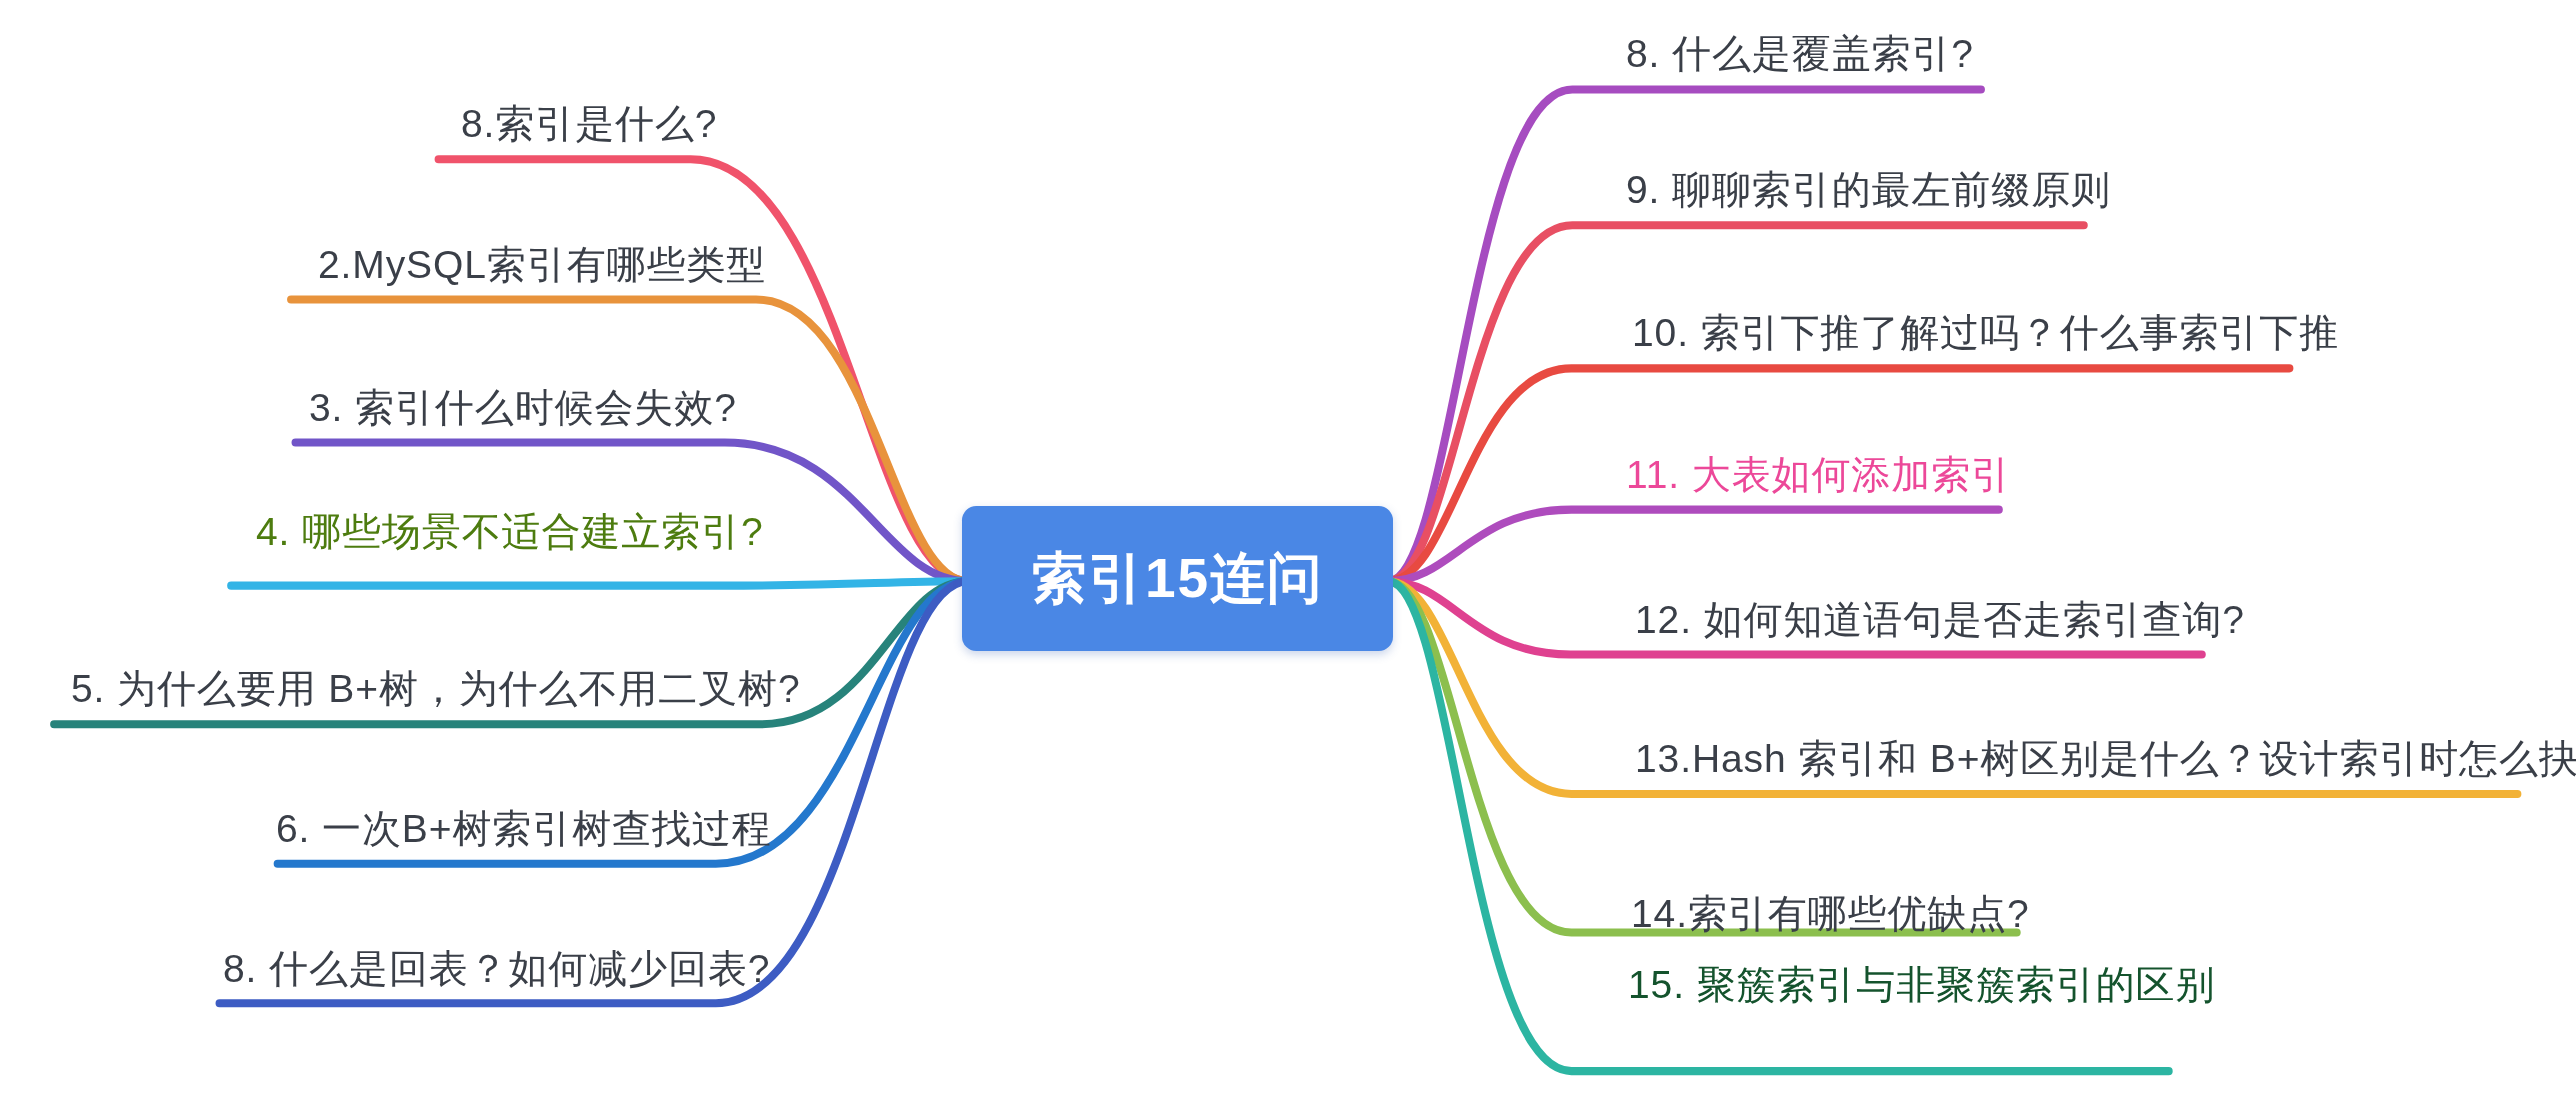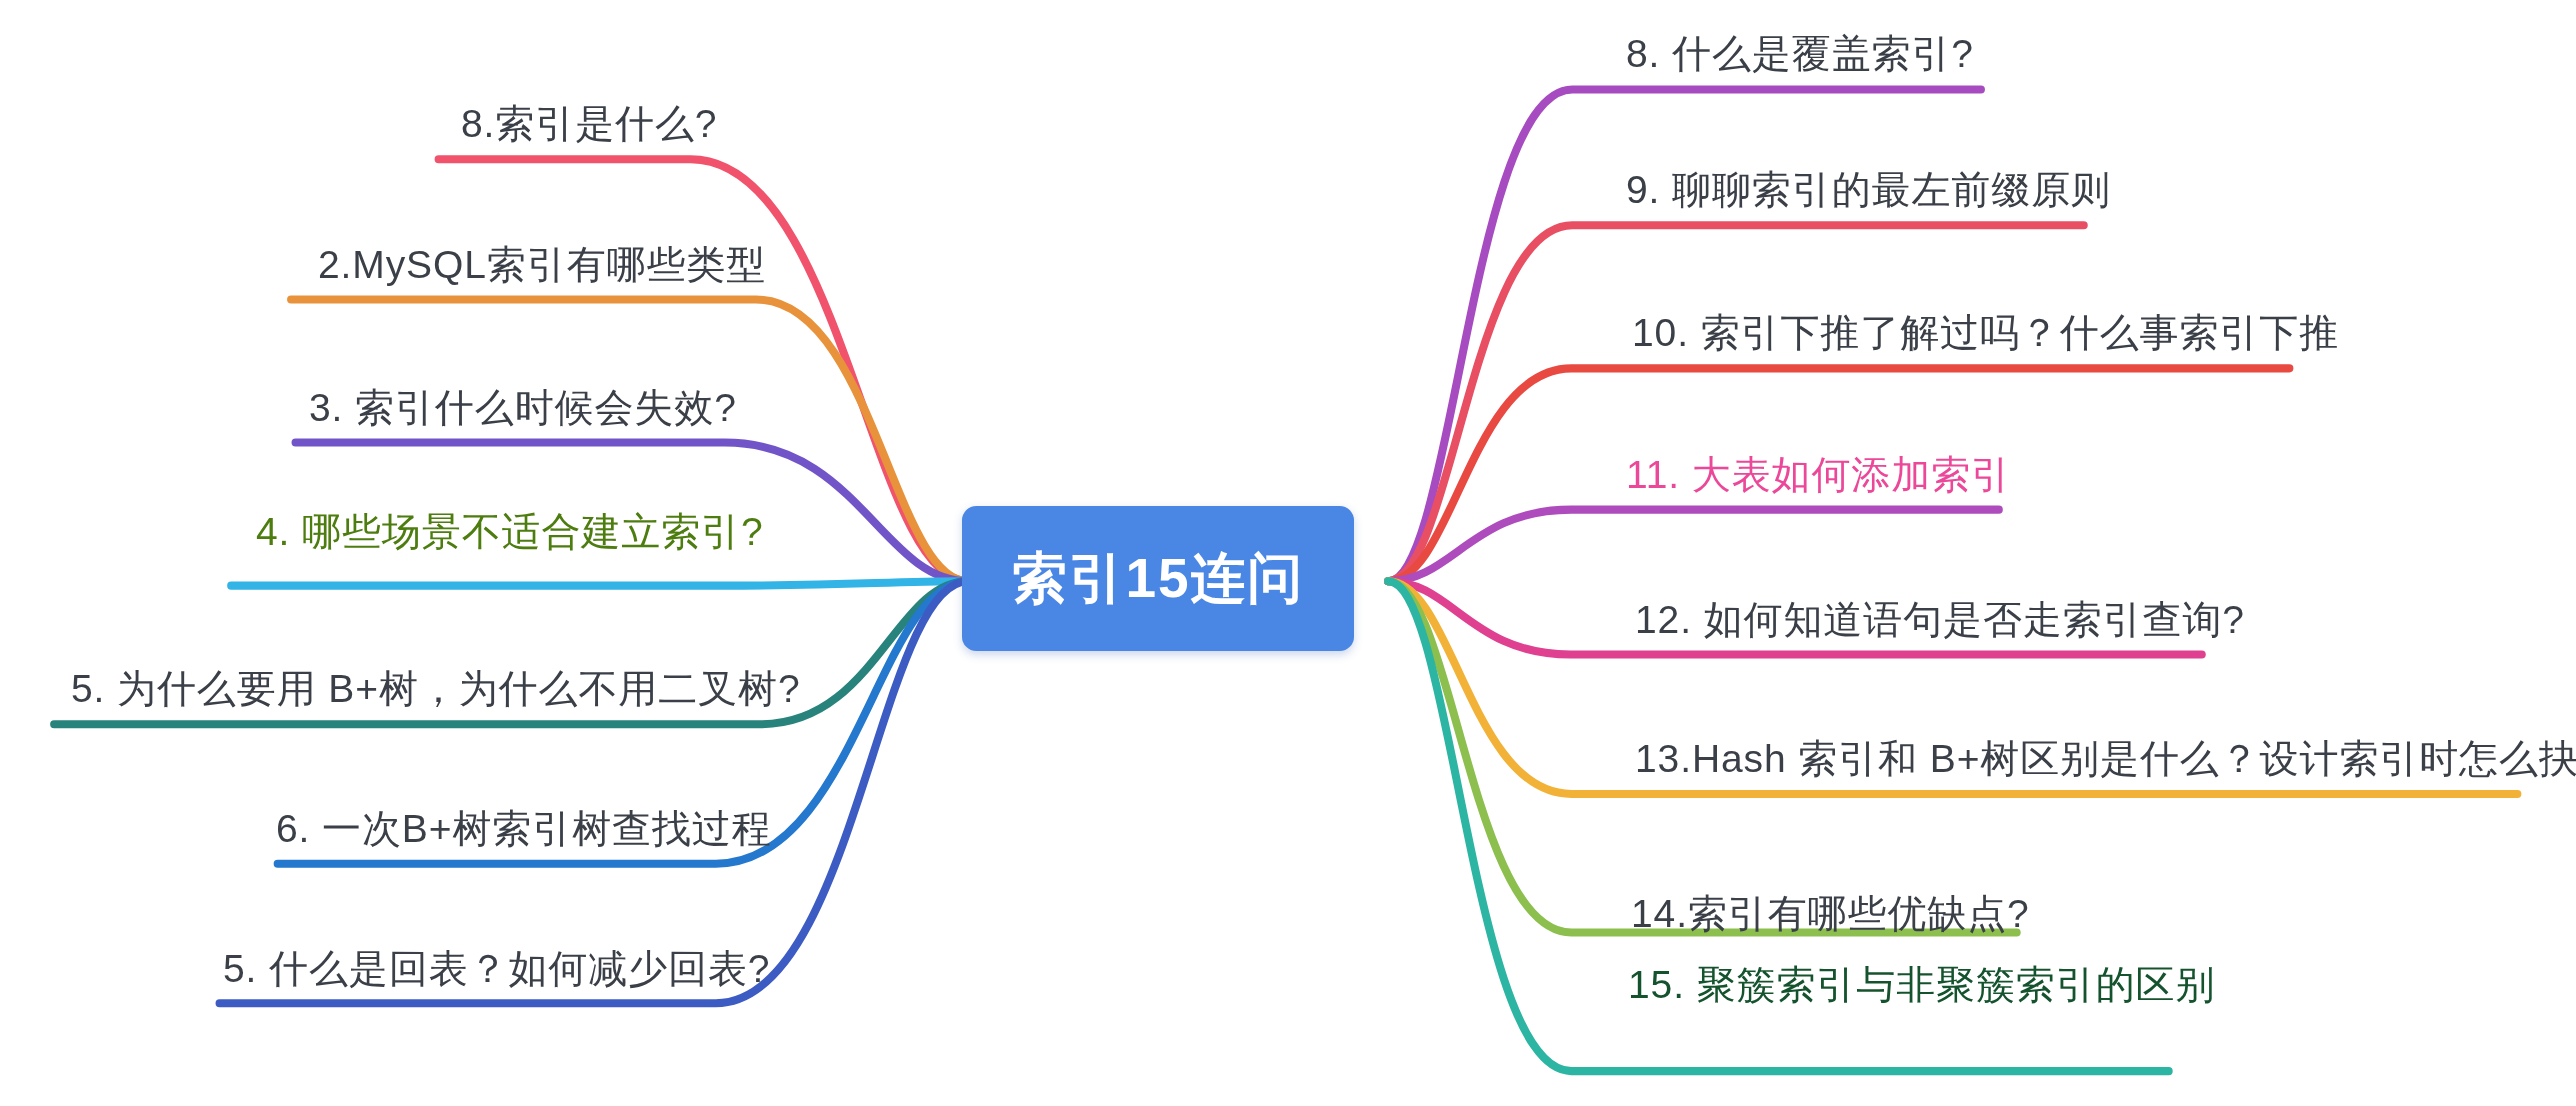--- a/index.html
+++ b/index.html
@@ -29,21 +29,21 @@
     line-height: 47px;
     font-weight: 500;
     color: #3a3f48;
     white-space: nowrap;
     letter-spacing: 0.9px;
   }
   #central-node {
     position: absolute;
     left: 962px;
     top: 506px;
-    width: 392px;
+    width: 431px;
     height: 145px;
     border-radius: 14.3px;
     display: flex;
     align-items: center;
     justify-content: center;
     box-shadow: 0 3.6px 9px rgba(60, 100, 180, 0.25);
   }
   #central-node .title-text {
     font-size: 55px;
     font-weight: 600;
@@ -73,21 +73,21 @@
       <path d="M 1552 650 C 1623.75 650, 1644.25 1198, 1757 1198 L 2425 1198" fill="none" stroke="#2cb5a2" stroke-width="9" stroke-linecap="round" stroke-linejoin="round"></path>
     </svg>
 
   <div id="labels-layer">
       <div class="branch-label" style="left: 461px; top: 100px; color: rgb(58, 63, 72);">8.索引是什么?</div>
       <div class="branch-label" style="left: 318px; top: 241px; color: rgb(58, 63, 72);">2.MySQL索引有哪些类型</div>
       <div class="branch-label" style="left: 309px; top: 384px; color: rgb(58, 63, 72);">3. 索引什么时候会失效?</div>
       <div class="branch-label" style="left: 256px; top: 508px; color: #4d7c0f;">4. 哪些场景不适合建立索引?</div>
       <div class="branch-label" style="left: 59px; top: 665px; color: rgb(58, 63, 72); margin-left: 12px;">5. 为什么要用 B+树，为什么不用二叉树?</div>
       <div class="branch-label" style="left: 276px; top: 805px; color: rgb(58, 63, 72);">6. 一次B+树索引树查找过程</div>
-      <div class="branch-label" style="left: 223px; top: 945px; color: rgb(58, 63, 72);">5. 什么是回表？如何减少回表?</div>
+      <div class="branch-label" style="left: 223px; top: 945px; color: rgb(58, 63, 72);">8. 什么是回表？如何减少回表?</div>
       <div class="branch-label" style="left: 1626px; top: 30px; color: rgb(58, 63, 72);">8. 什么是覆盖索引?</div>
       <div class="branch-label" style="left: 1626px; top: 166px; color: rgb(58, 63, 72);">9. 聊聊索引的最左前缀原则</div>
       <div class="branch-label" style="left: 1632px; top: 309px; color: rgb(58, 63, 72);">10. 索引下推了解过吗？什么事索引下推</div>
       <div class="branch-label" style="left: 1626px; top: 451px; color: #ec4899;">11. 大表如何添加索引</div>
       <div class="branch-label" style="left: 1635px; top: 596px; color: rgb(58, 63, 72);">12. 如何知道语句是否走索引查询?</div>
       <div class="branch-label" style="left: 1635px; top: 735px; color: rgb(58, 63, 72);">13.Hash 索引和 B+树区别是什么？设计索引时怎么抉择?</div>
       <div class="branch-label" style="left: 1631px; top: 874px; color: rgb(58, 63, 72); margin-top: 16px;">14.索引有哪些优缺点?</div>
       <div class="branch-label" style="left: 1628px; top: 961px; color: #14532d;">15. 聚簇索引与非聚簇索引的区别</div>
     </div>
 

